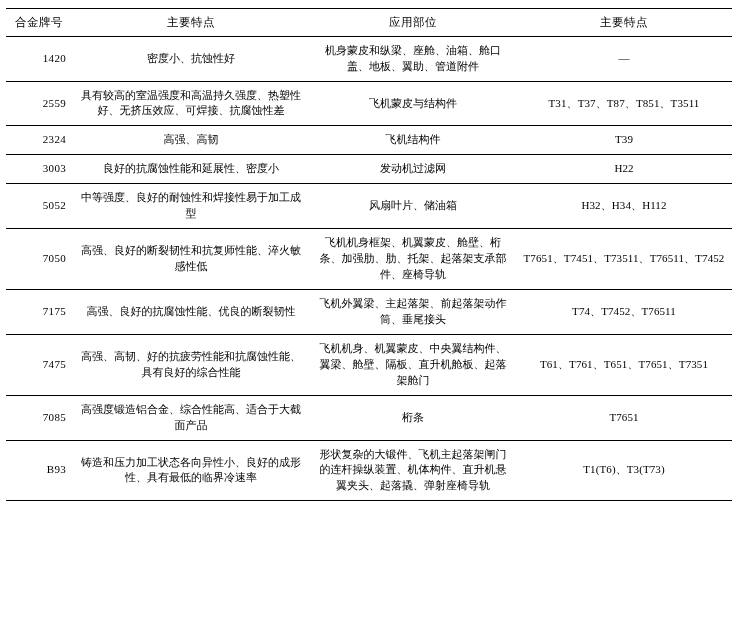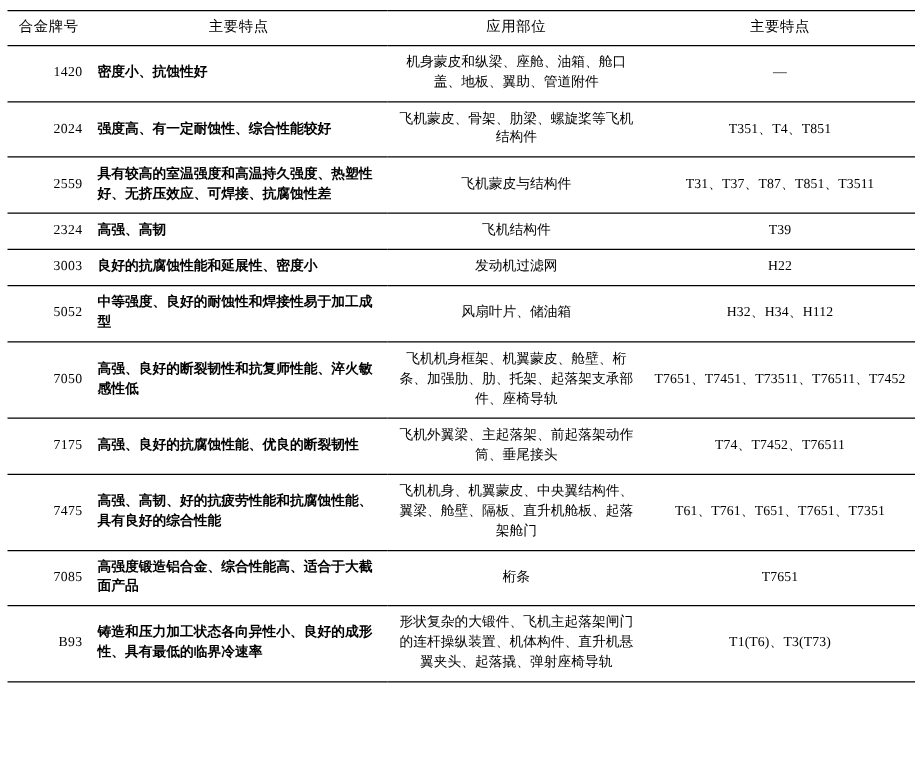--- a/index.html
+++ b/index.html
@@ -49,22 +49,21 @@
     word-break: break-all;
   }
   table.alloy-table tbody tr:last-child td {
     border-bottom: 1.4px solid #000;
   }
   td.col-grade {
     text-align: right;
     letter-spacing: 0.3px;
   }
   td.col-feature {
-    text-align: left;
-    font-weight: bold;
+    text-align: center;
   }
   td.col-part {
     text-align: center;
   }
   td.col-state {
     text-align: center;
     font-family: "Liberation Serif", "DejaVu Serif", serif;
     letter-spacing: 0.1px;
   }
 </style>
@@ -86,26 +85,20 @@
         <th>应用部位</th>
         <th>主要特点</th>
       </tr>
     </thead>
     <tbody>
       <tr>
         <td class="col-grade">1420</td>
         <td class="col-feature">密度小、抗蚀性好</td>
         <td class="col-part">机身蒙皮和纵梁、座舱、油箱、舱口盖、地板、翼助、管道附件</td>
         <td class="col-state">—</td>
-      </tr>
-      <tr>
-        <td class="col-grade">2024</td>
-        <td class="col-feature">强度高、有一定耐蚀性、综合性能较好</td>
-        <td class="col-part">飞机蒙皮、骨架、肋梁、螺旋桨等飞机结构件</td>
-        <td class="col-state">T351、T4、T851</td>
       </tr>
       <tr>
         <td class="col-grade">2559</td>
         <td class="col-feature">具有较高的室温强度和高温持久强度、热塑性好、无挤压效应、可焊接、抗腐蚀性差</td>
         <td class="col-part">飞机蒙皮与结构件</td>
         <td class="col-state">T31、T37、T87、T851、T3511</td>
       </tr>
       <tr>
         <td class="col-grade">2324</td>
         <td class="col-feature">高强、高韧</td>

